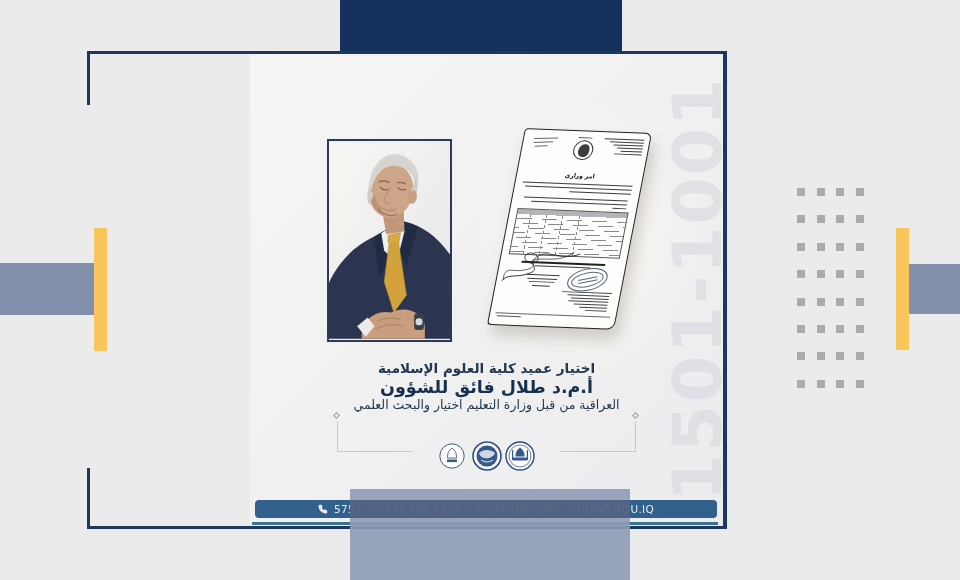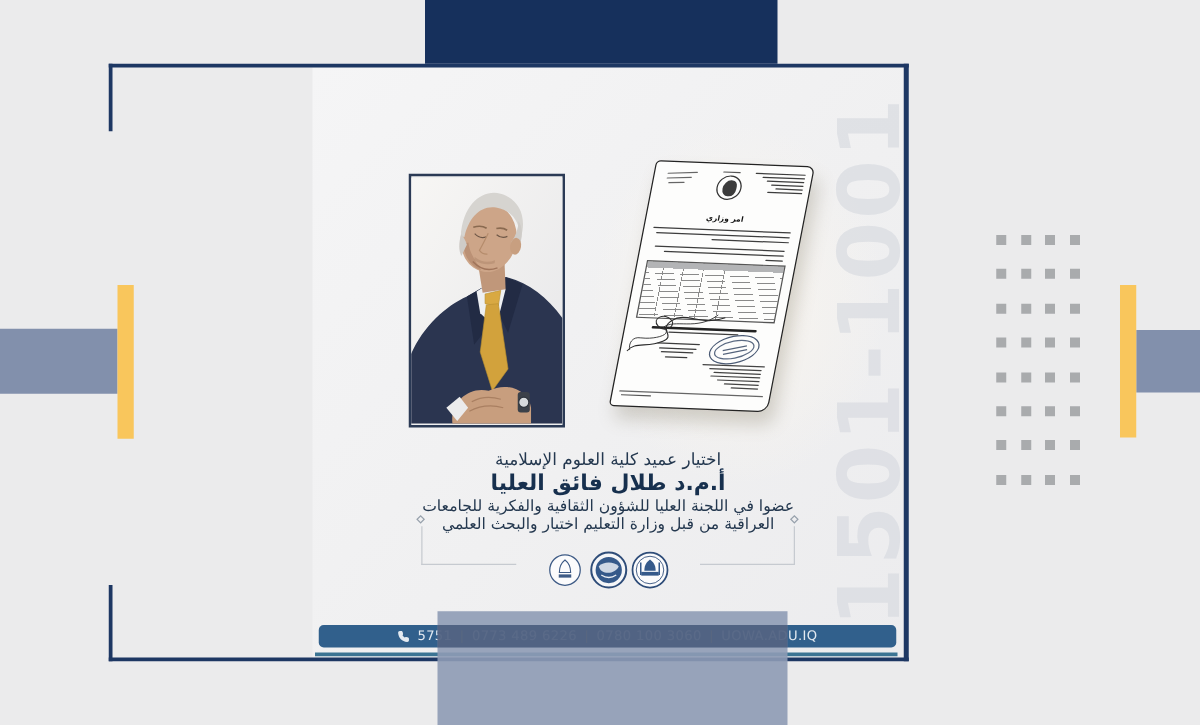--- a/index.html
+++ b/index.html
@@ -47,21 +47,21 @@
       linear-gradient(to bottom,#b3b4b6 0 5px,transparent 5px),
       repeating-linear-gradient(to bottom,transparent 0 4.2px,#8a8a8a 4.2px 4.8px),
       linear-gradient(to right,transparent 0 13px,#8a8a8a 13px 13.6px,transparent 13.6px 29px,#8a8a8a 29px 29.6px,transparent 29.6px 45px,#8a8a8a 45px 45.6px,transparent 45.6px 62px,#8a8a8a 62px 62.6px,transparent 62.6px);}
   .p-sign{position:absolute;left:2px;top:118px;width:92px;height:52px;}
   .p-stamp{position:absolute;left:70px;top:138px;width:40px;height:23px;border:1px solid #4a5a74;border-radius:50%;transform:rotate(-14deg);}
   .p-stamp::before{content:"";position:absolute;left:3px;top:3px;right:3px;bottom:3px;border:0.8px solid #5b6a82;border-radius:50%;}
   .p-stamp::after{content:"";position:absolute;left:10px;top:9px;width:19px;height:1.2px;background:#53627a;box-shadow:0 3px 0 #53627a;}
 
   
   .headline{position:absolute;left:0;top:307px;width:100%;text-align:center;direction:rtl;color:#24384f;z-index:3;}
-  .headline .l1{font-size:13.5px;line-height:1.15;}
+  .headline .l1{font-size:13.5px;line-height:1.15;font-weight:bold;}
   .headline .l2{font-size:17.5px;font-weight:bold;color:#17304e;line-height:1.25;}
   .headline .l3,.headline .l4{font-size:12.5px;line-height:1.1;white-space:nowrap;}
   .diamond{position:absolute;width:5px;height:5px;border:1px solid #97a1ac;transform:rotate(45deg);background:transparent;z-index:3;}
   .diamond.dl{left:84px;top:359px;}
   .diamond.dr{left:383px;top:359px;}
   .bracket{position:absolute;top:367px;width:76px;height:31px;border-bottom:1px solid #c6cad0;z-index:3;}
   .bracket.bl{left:87px;border-left:1px solid #c6cad0;}
   .bracket.br{left:310px;border-right:1px solid #c6cad0;}
   .seals{position:absolute;left:186px;top:386px;width:100px;height:33px;z-index:3;}
 
@@ -229,22 +229,21 @@
         <div class="pb" style="right:10px;top:180px;width:22px;height:1px;background:#444"></div>
       </div>
       <div>
         <div class="pb" style="left:5px;right:5px;top:186px;height:0.8px;background:#666"></div>
         <div class="pb" style="left:7px;top:189px;width:24px;height:1px;background:#555"></div>
       </div>
     </div>
 
     <div class="headline">
       <div class="l1">اختيار عميد كلية العلوم الإسلامية</div>
-      <div class="l2">أ.م.د طلال فائق العليا</div>
-      <div class="l3">عضوا في اللجنة العليا للشؤون الثقافية والفكرية للجامعات</div>
+      <div class="l2">أ.م.د طلال فائق للشؤون</div>
       <div class="l4">العراقية من قبل وزارة التعليم اختيار والبحث العلمي</div>
     </div>
     <div class="diamond dl"></div>
     <div class="diamond dr"></div>
     <div class="bracket bl"></div>
     <div class="bracket br"></div>
 
     <svg class="seals" viewBox="0 0 100 33">
       <g>
         <circle cx="16" cy="16" r="12.2" fill="#fbfbfc" stroke="#3d5a85" stroke-width="1"></circle>

